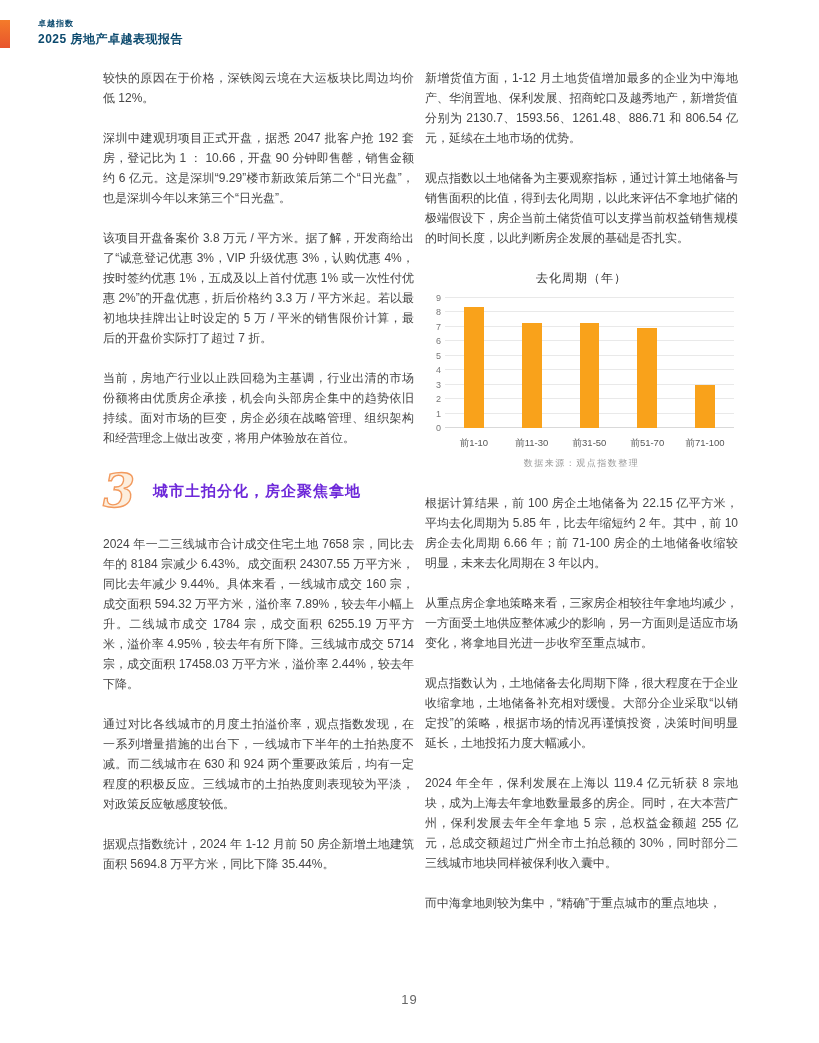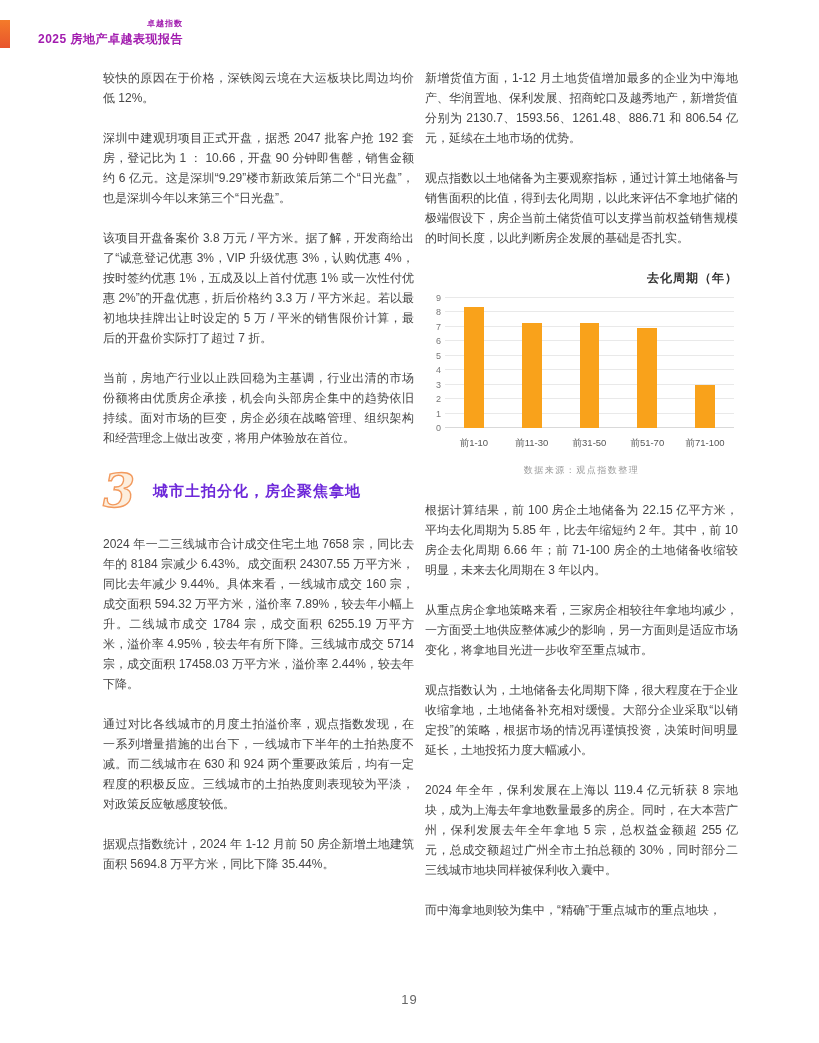--- a/index.html
+++ b/index.html
@@ -15,21 +15,21 @@
     margin: 0 auto;
   }
 
   
   .brand-bar {
     position: absolute;
     left: 0; top: 20px;
     width: 10px; height: 28px;
     background: linear-gradient(180deg, #f47b2a, #e8542c);
   }
-  .brand-text { position: absolute; left: 38px; top: 18px; color: #a21caf; text-align: right; }
+  .brand-text { position: absolute; left: 38px; top: 18px; color: #0c4a6e; }
   .brand-small { font-size: 8px; font-weight: bold; letter-spacing: 1px; }
   .brand-title { font-size: 12px; font-weight: bold; letter-spacing: 0.5px; margin-top: 2px; }
 
   
   .col {
     position: absolute;
     top: 68px;
     width: 311px;
     font-size: 12px;
     line-height: 20px;
@@ -59,23 +59,23 @@
   .section-title {
     font-size: 15px;
     font-weight: bold;
     color: #6d28d9;
     letter-spacing: 1px;
   }
 
   
   .chart { margin: 2px 0 20px 0; }
   .chart-title {
-    text-align: right;
+    text-align: center;
     font-size: 12px;
-    font-weight: bold;
+    font-weight: normal;
     color: #333333;
     margin-bottom: 10px;
     letter-spacing: 1px;
   }
   .plot-area { position: relative; height: 130px; margin-left: 20px; margin-right: 4px; }
   .gridline { position: absolute; left: 0; right: 0; height: 1px; background: #e9e9e9; }
   .gridline.base { background: #d9d9d9; }
   .ytick {
     position: absolute; left: -16px; width: 12px;
     transform: translateY(50%);
@@ -83,21 +83,21 @@
   }
   .bars { position: absolute; left: 0; right: 0; top: 0; bottom: 0; display: flex; align-items: flex-end; }
   .bar-cell { flex: 1; height: 100%; display: flex; justify-content: center; align-items: flex-end; }
   .bar { width: 34%; }
   .x-labels { display: flex; margin-left: 20px; margin-right: 4px; margin-top: 5px; justify-content: center; }
   .xtick { flex: 1; text-align: center; font-size: 9.5px; color: #555555; }
   .chart-source {
     text-align: center;
     font-size: 9px;
     color: #999999;
-    margin-top: 7px;
+    margin-top: 0;
     letter-spacing: 1.5px;
   }
 
   
   .page-number {
     position: absolute;
     left: 0; right: 0;
     bottom: 36px;
     text-align: center;
     font-size: 13px;

